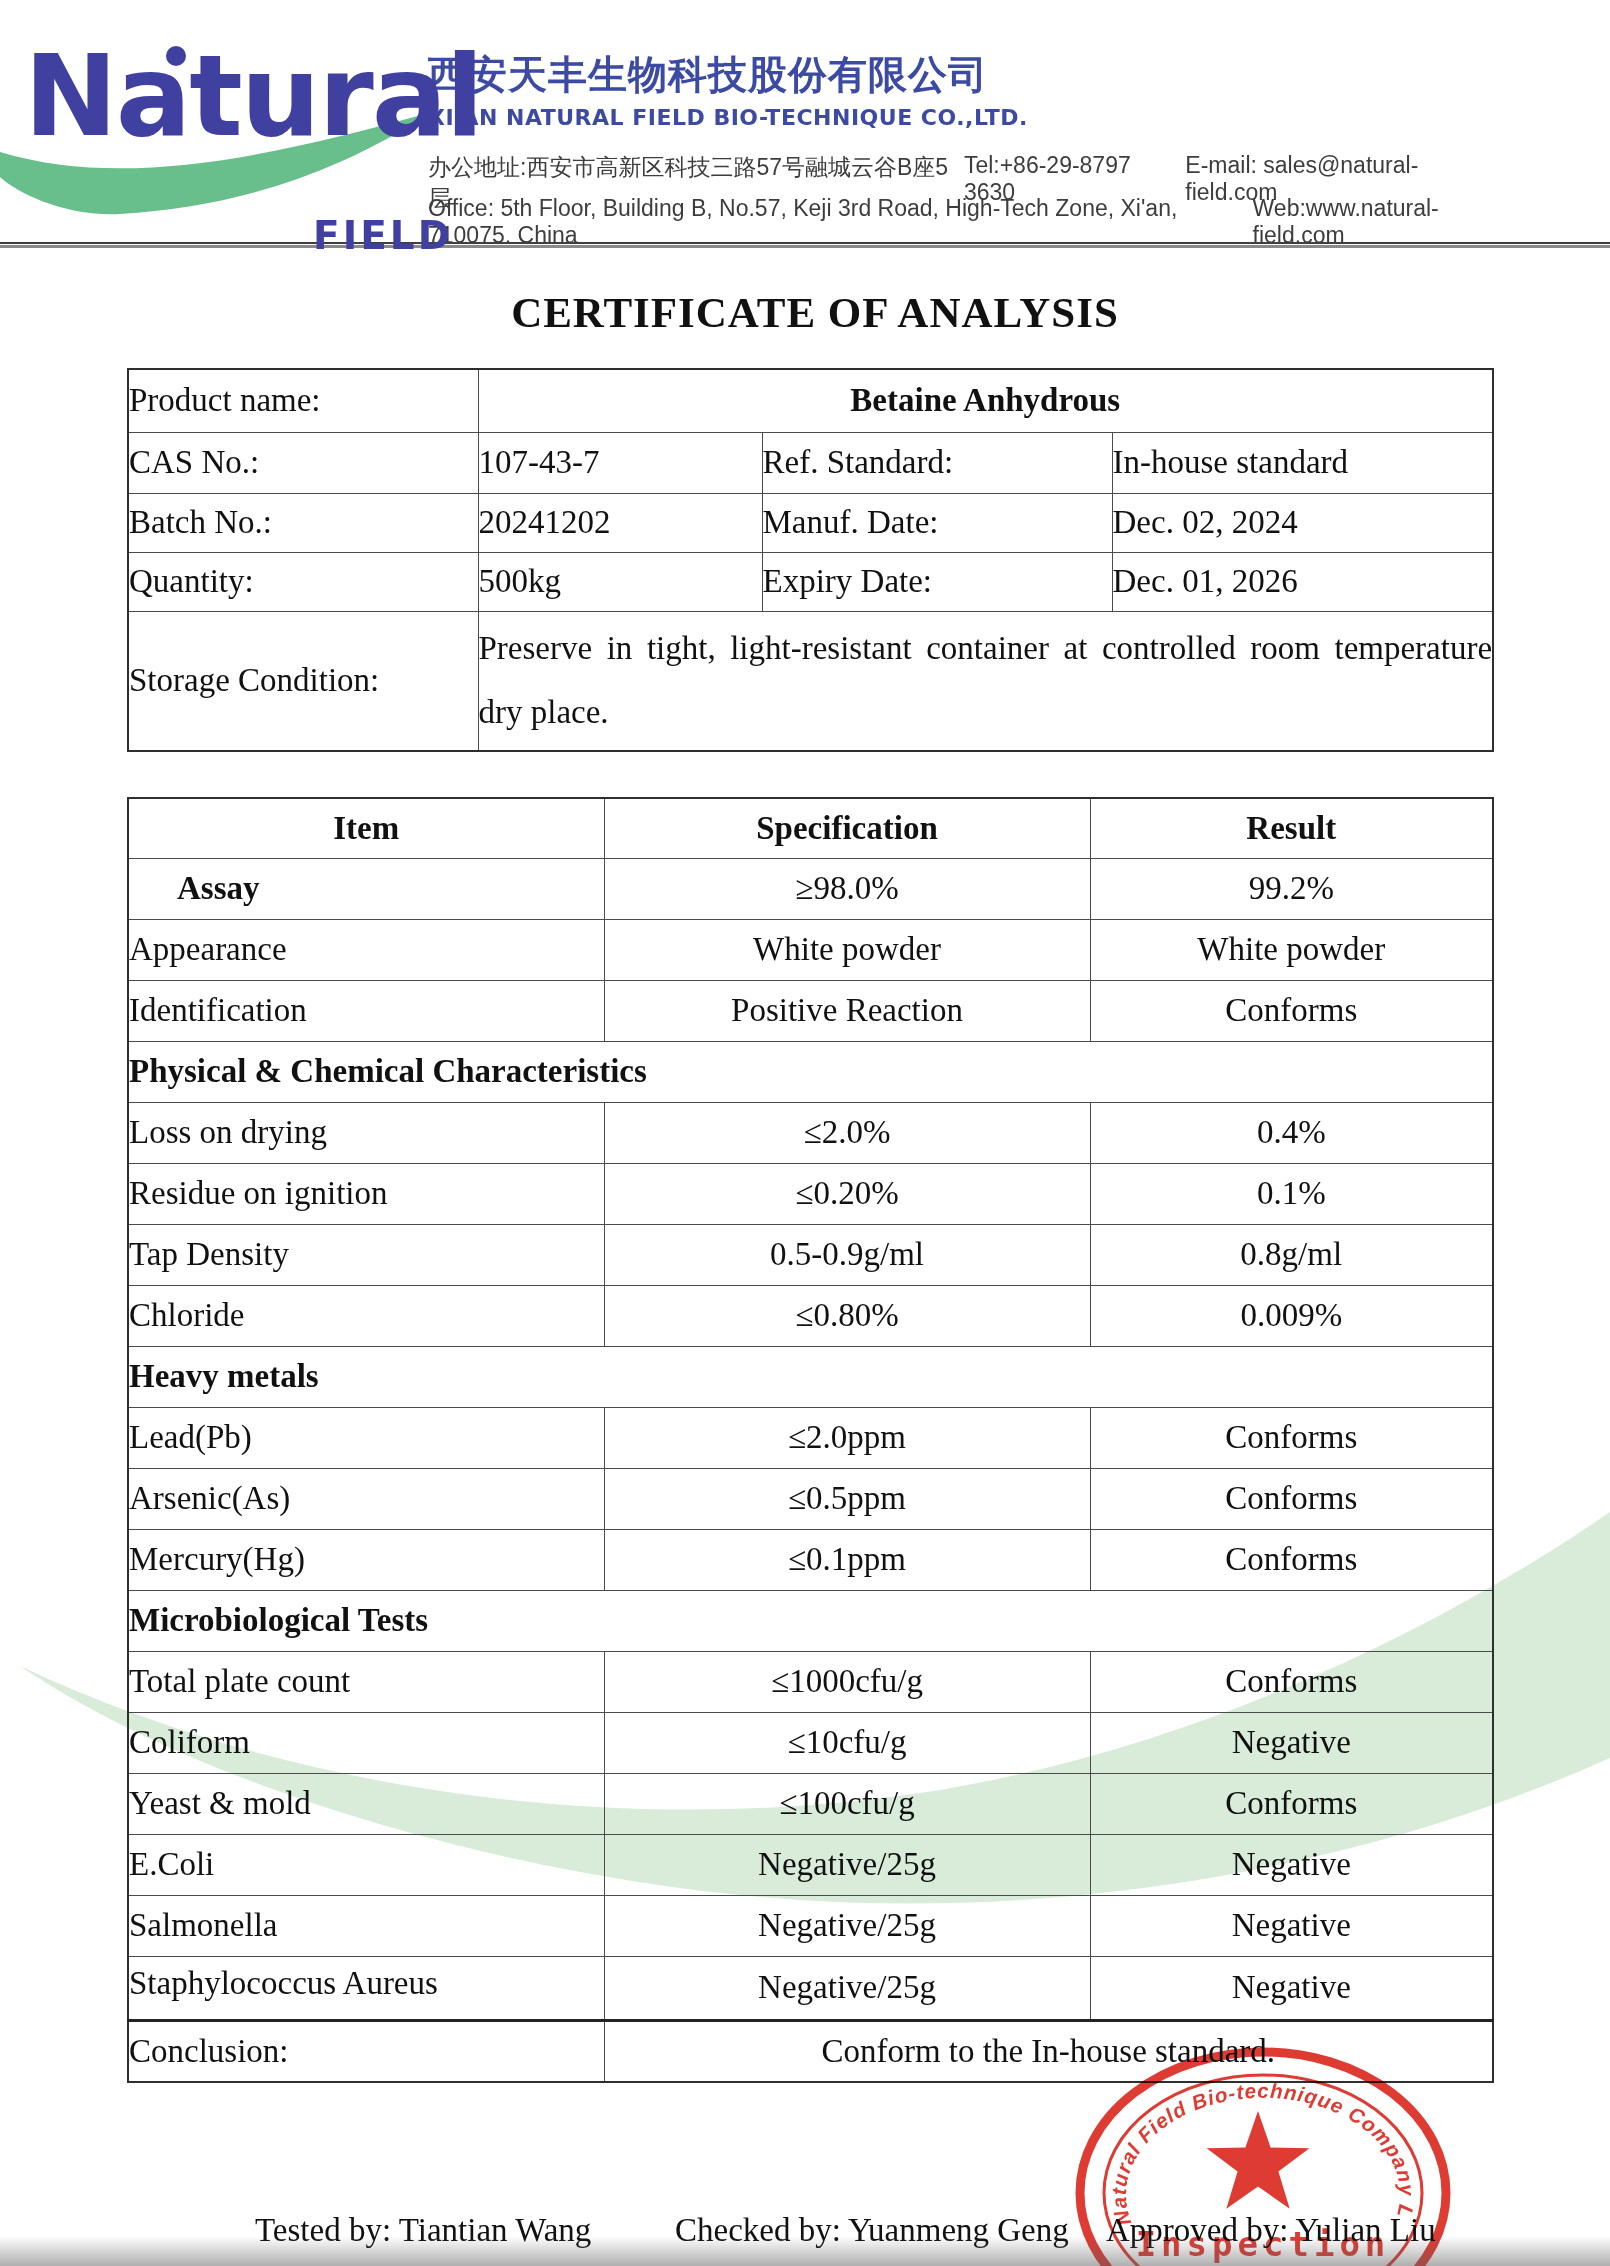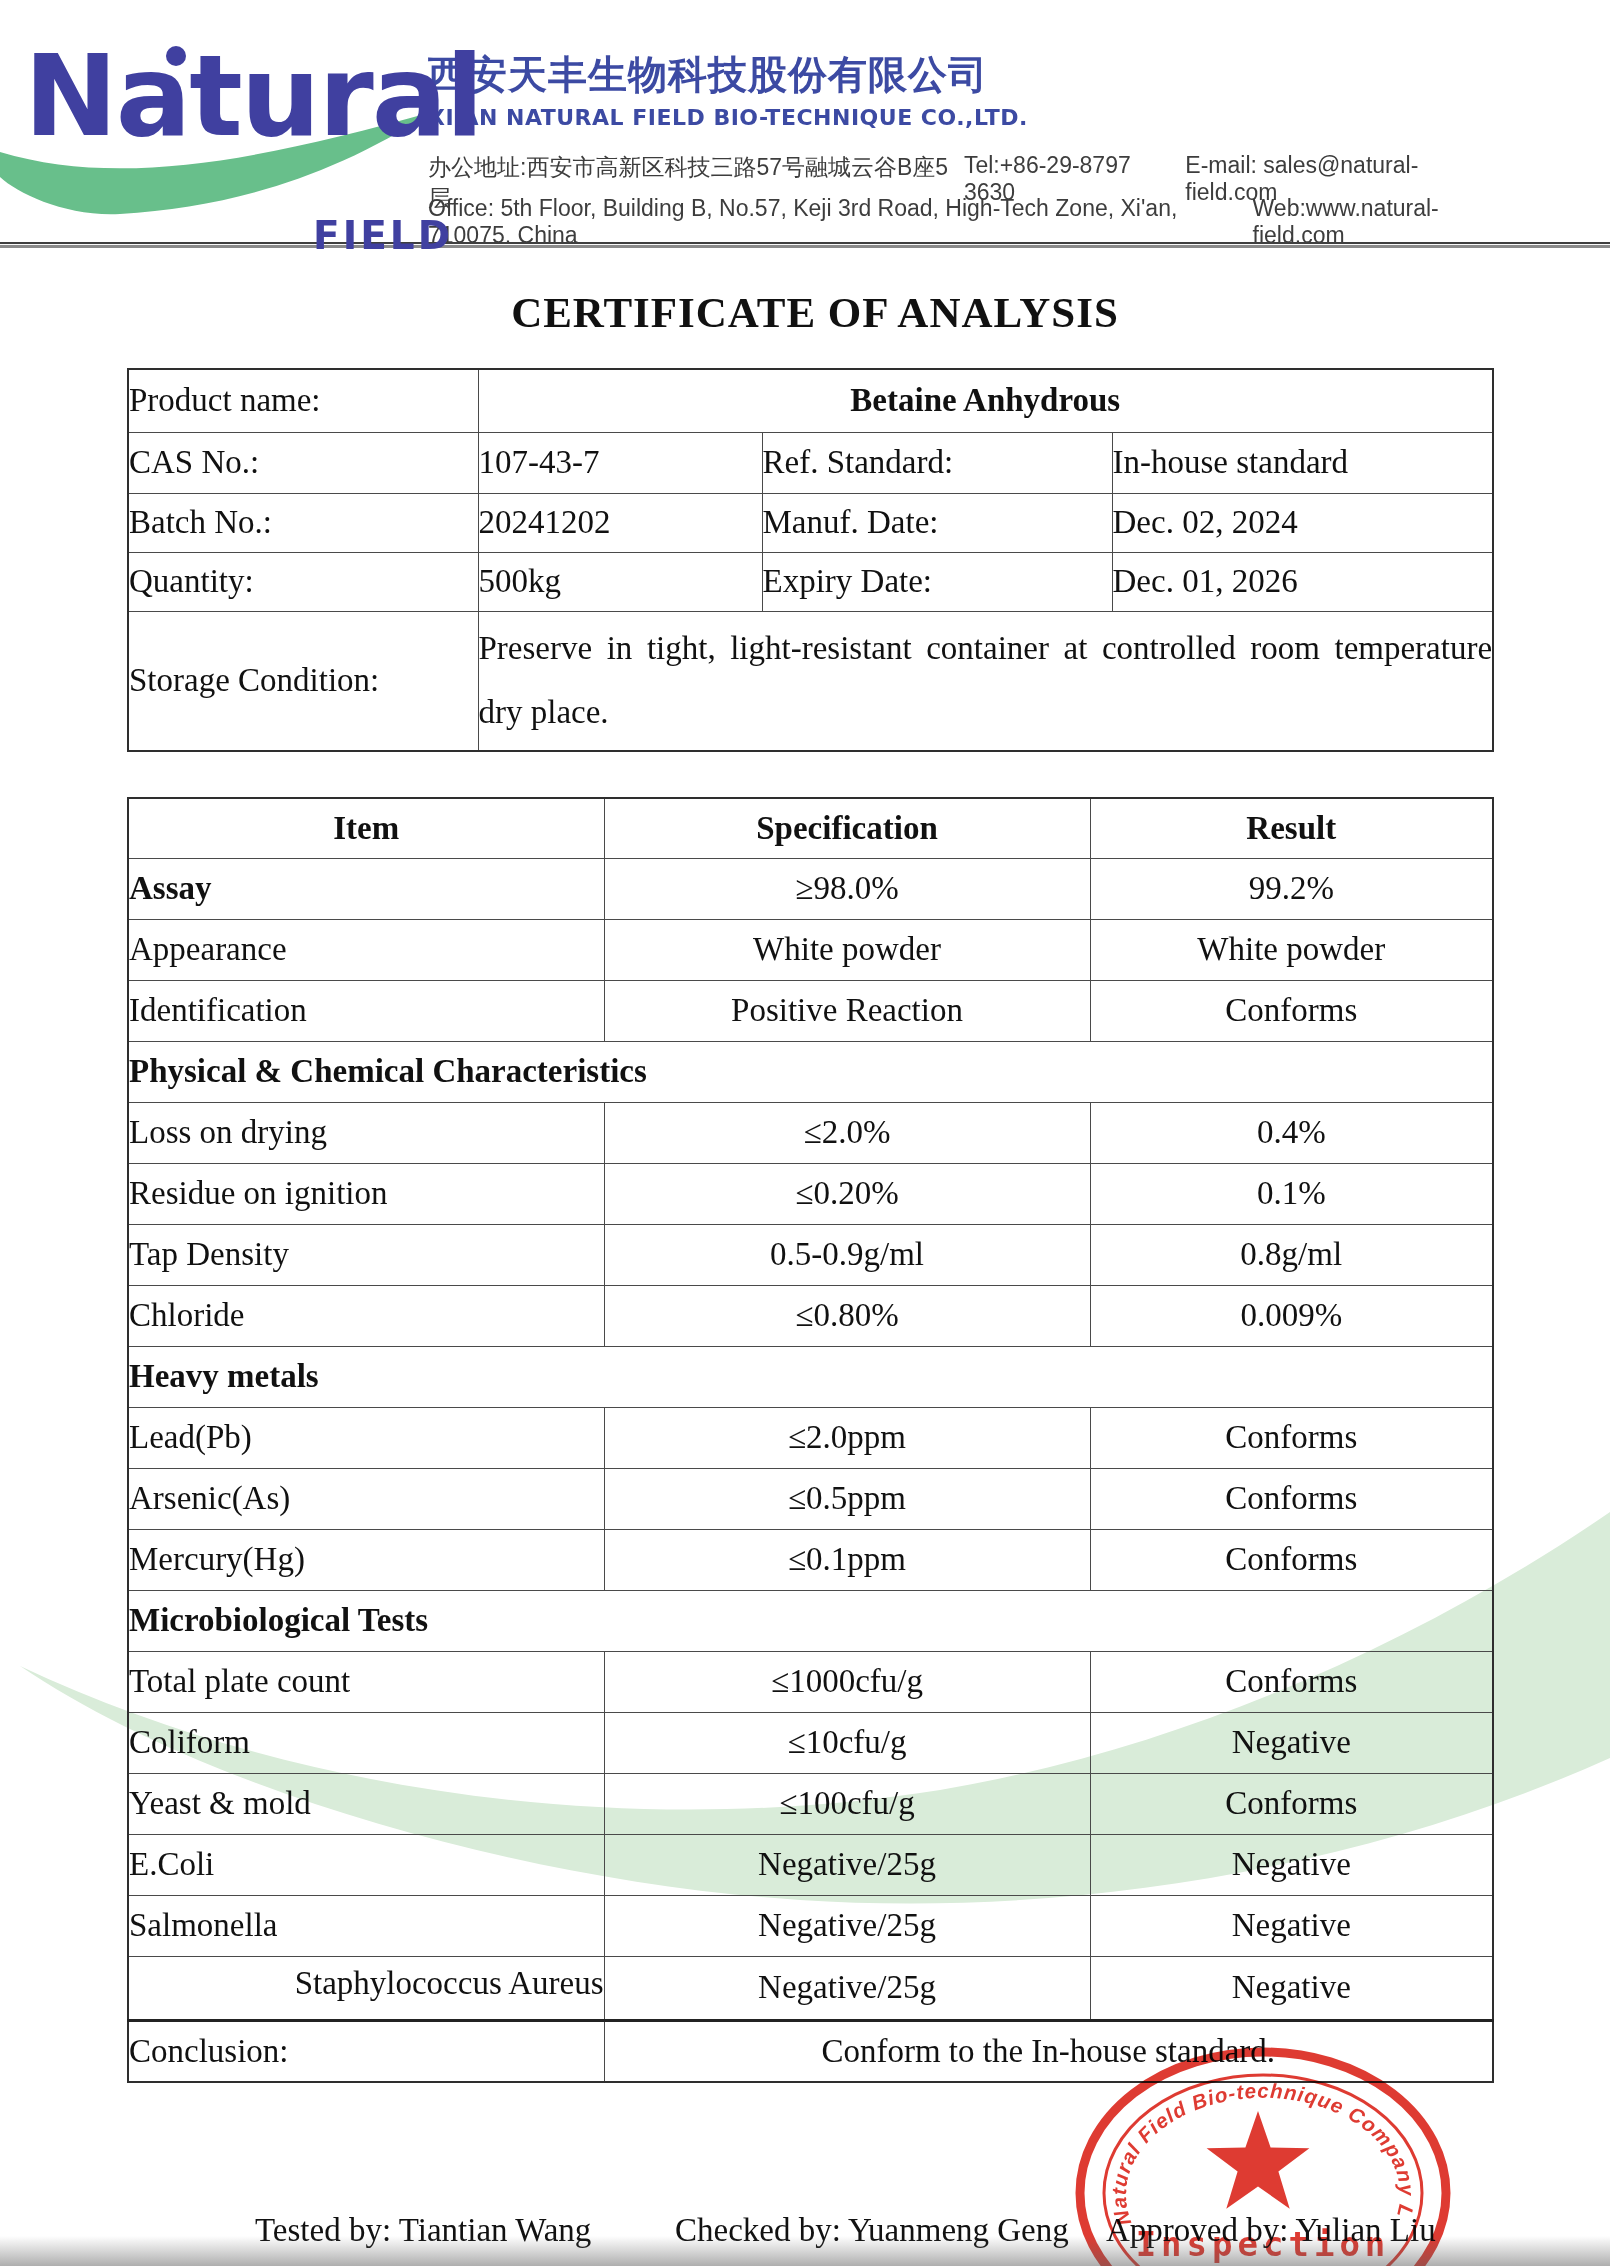--- a/index.html
+++ b/index.html
@@ -86,24 +86,24 @@
   }
   .spec-table th,.spec-table td{
     border:1px solid var(--border-mid,#4a4a4a);
     font-size:33px;padding:0;vertical-align:middle;
   }
   .spec-table thead tr{height:60px;}
   .spec-table thead th{font-weight:bold;text-align:center;}
   .spec-table tbody tr{height:61px;}
   .spec-table tbody tr.tall{height:64px;}
   .item-cell{text-align:left;padding-left:22px;}
-  .item-cell.bold{font-weight:bold;}
+  .item-cell.bold{font-weight:bold;padding-left:48px;}
   .spec-cell,.result-cell{text-align:center;}
   .section-cell{font-weight:bold;text-align:left;padding-left:20px;}
-  .tall .item-cell{vertical-align:top;padding-top:8px;text-align:right;}
+  .tall .item-cell{vertical-align:top;padding-top:8px;}
   .spec-table tfoot tr{height:62px;}
   .spec-table tfoot td{border-top:3px solid #232323;}
   .conclusion-value{text-align:center;}
   
   .sig{position:absolute;top:2212px;font-size:33px;white-space:nowrap;}
   .sig-tested{left:255px;}
   .sig-checked{left:655px;margin-left:20px;}
   .sig-approved{left:1106px;}
   
   .stamp{

